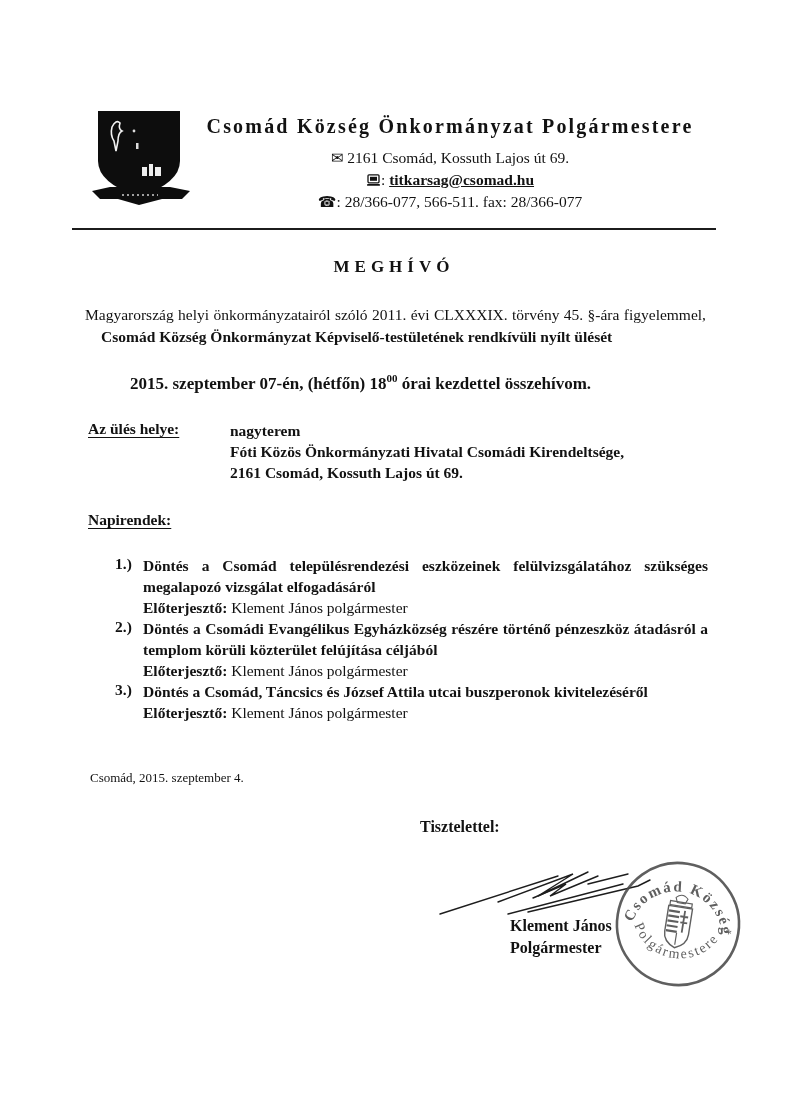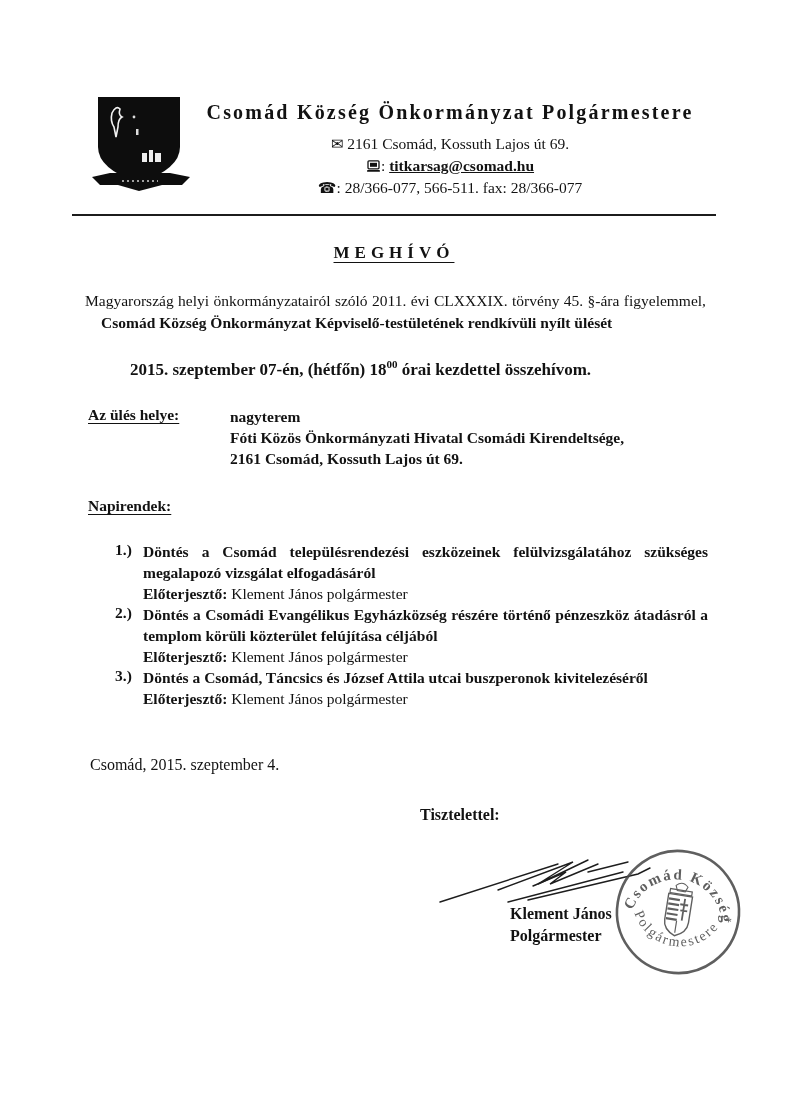--- a/index.html
+++ b/index.html
@@ -7,41 +7,41 @@
   .page {
     position:relative;
     width:788px; height:1099px;
     margin:0 auto;
     background:#ffffff;
     font-family:"Liberation Serif", serif;
     color:#121212;
     overflow:hidden;
   }
   
-  .letterhead { position:relative; padding-top:101px; }
+  .letterhead { position:relative; padding-top:101px;margin-top:14px; }
   .crest { position:absolute; left:90px; top:95px; width:102px; height:100px; }
   .letterhead-text { margin-left:195px; width:510px; text-align:center; }
   .org-title {
     font-size:20px; font-weight:bold; letter-spacing:2.2px;
     margin-bottom:9px; white-space:nowrap;
   }
   .addr-line { font-size:15.5px; line-height:21px; }
   .addr-line .ico { display:inline-block; font-size:15px; }
   .email-underline { text-decoration:underline;font-weight:bold; }
   .comp-icon-svg { vertical-align:-2px; }
   .rule {
     border:none; border-top:2.5px solid #1c1c1c;
     margin:15px 72px 0 72px;
   }
   
   .meghivo-wrap { text-align:center; margin-top:27px; }
   .meghivo {
     display:inline-block;
     font-size:17px; font-weight:bold; letter-spacing:5px;
-    text-decoration:underline; text-underline-offset:4px;
+    text-underline-offset:4px;
   }
   
   .intro {
     margin:27px 82px 0 85px;
     font-size:15.5px; line-height:22px;
     text-align:justify;
   }
   .intro b { font-weight:bold;margin-left:16px; }
   
   .datetime {
@@ -62,21 +62,21 @@
     font-size:15.5px; font-weight:bold;
     text-decoration:underline; text-underline-offset:3px;
   }
   .agenda { list-style:none; margin:26px 80px 0 115px; }
   .agenda li { position:relative; padding-left:28px; font-size:15.5px; }
   .agenda .num { position:absolute; left:0; top:0; font-weight:bold; }
   .item-title { font-weight:bold; text-align:justify; line-height:21px; }
   .item-presenter { line-height:21px; }
   .item-presenter b { font-weight:bold; }
   
-  .place-date { margin:47px 0 16px 90px; font-size:16px; }
+  .place-date { margin:47px 0 16px 90px; font-size:13px; }
   .salutation { margin:32px 0 8px 420px; font-size:16px; font-weight:bold; }
   .sig-area { position:relative; height:180px; margin-top:18px; }
   .signature-svg { position:absolute; left:438px; top:8px; }
   .signer { position:absolute; left:510px; top:61px; font-size:16px; font-weight:bold; line-height:22px; }
   .stamp-svg { position:absolute; left:610px; top:2px; opacity:0.88; }
 </style>
 </head>
 <body>
 
 <div class="page">

